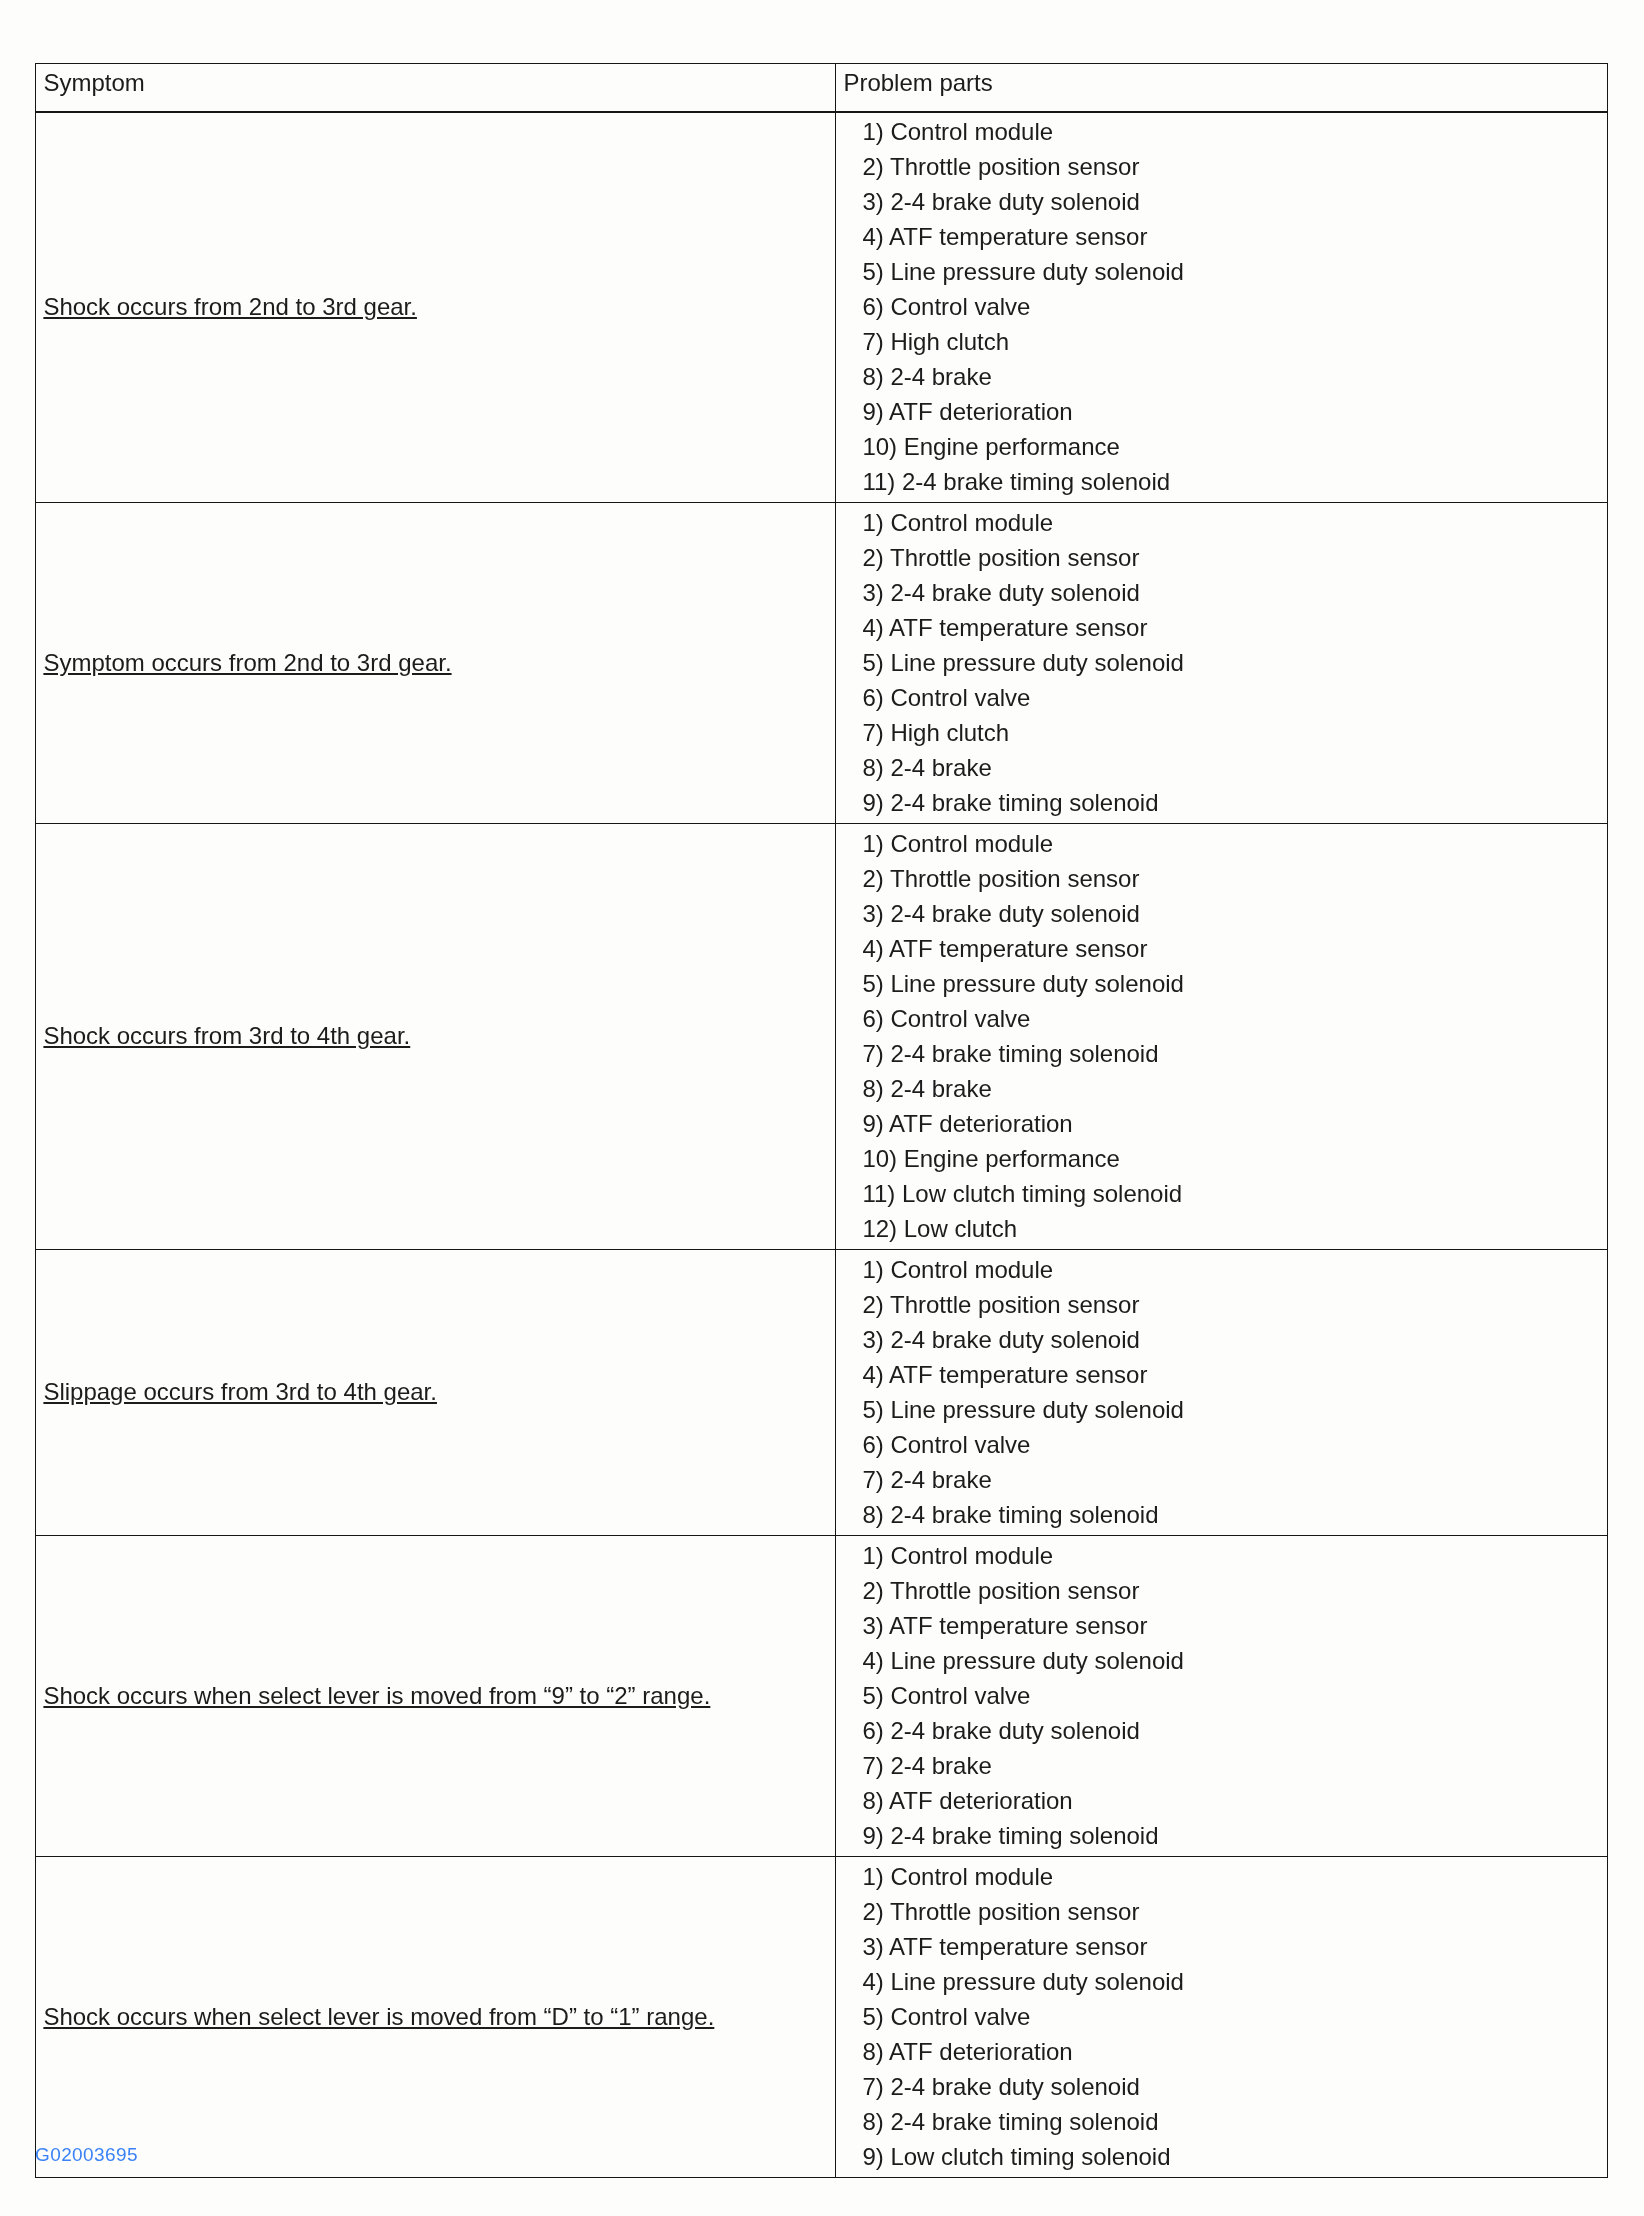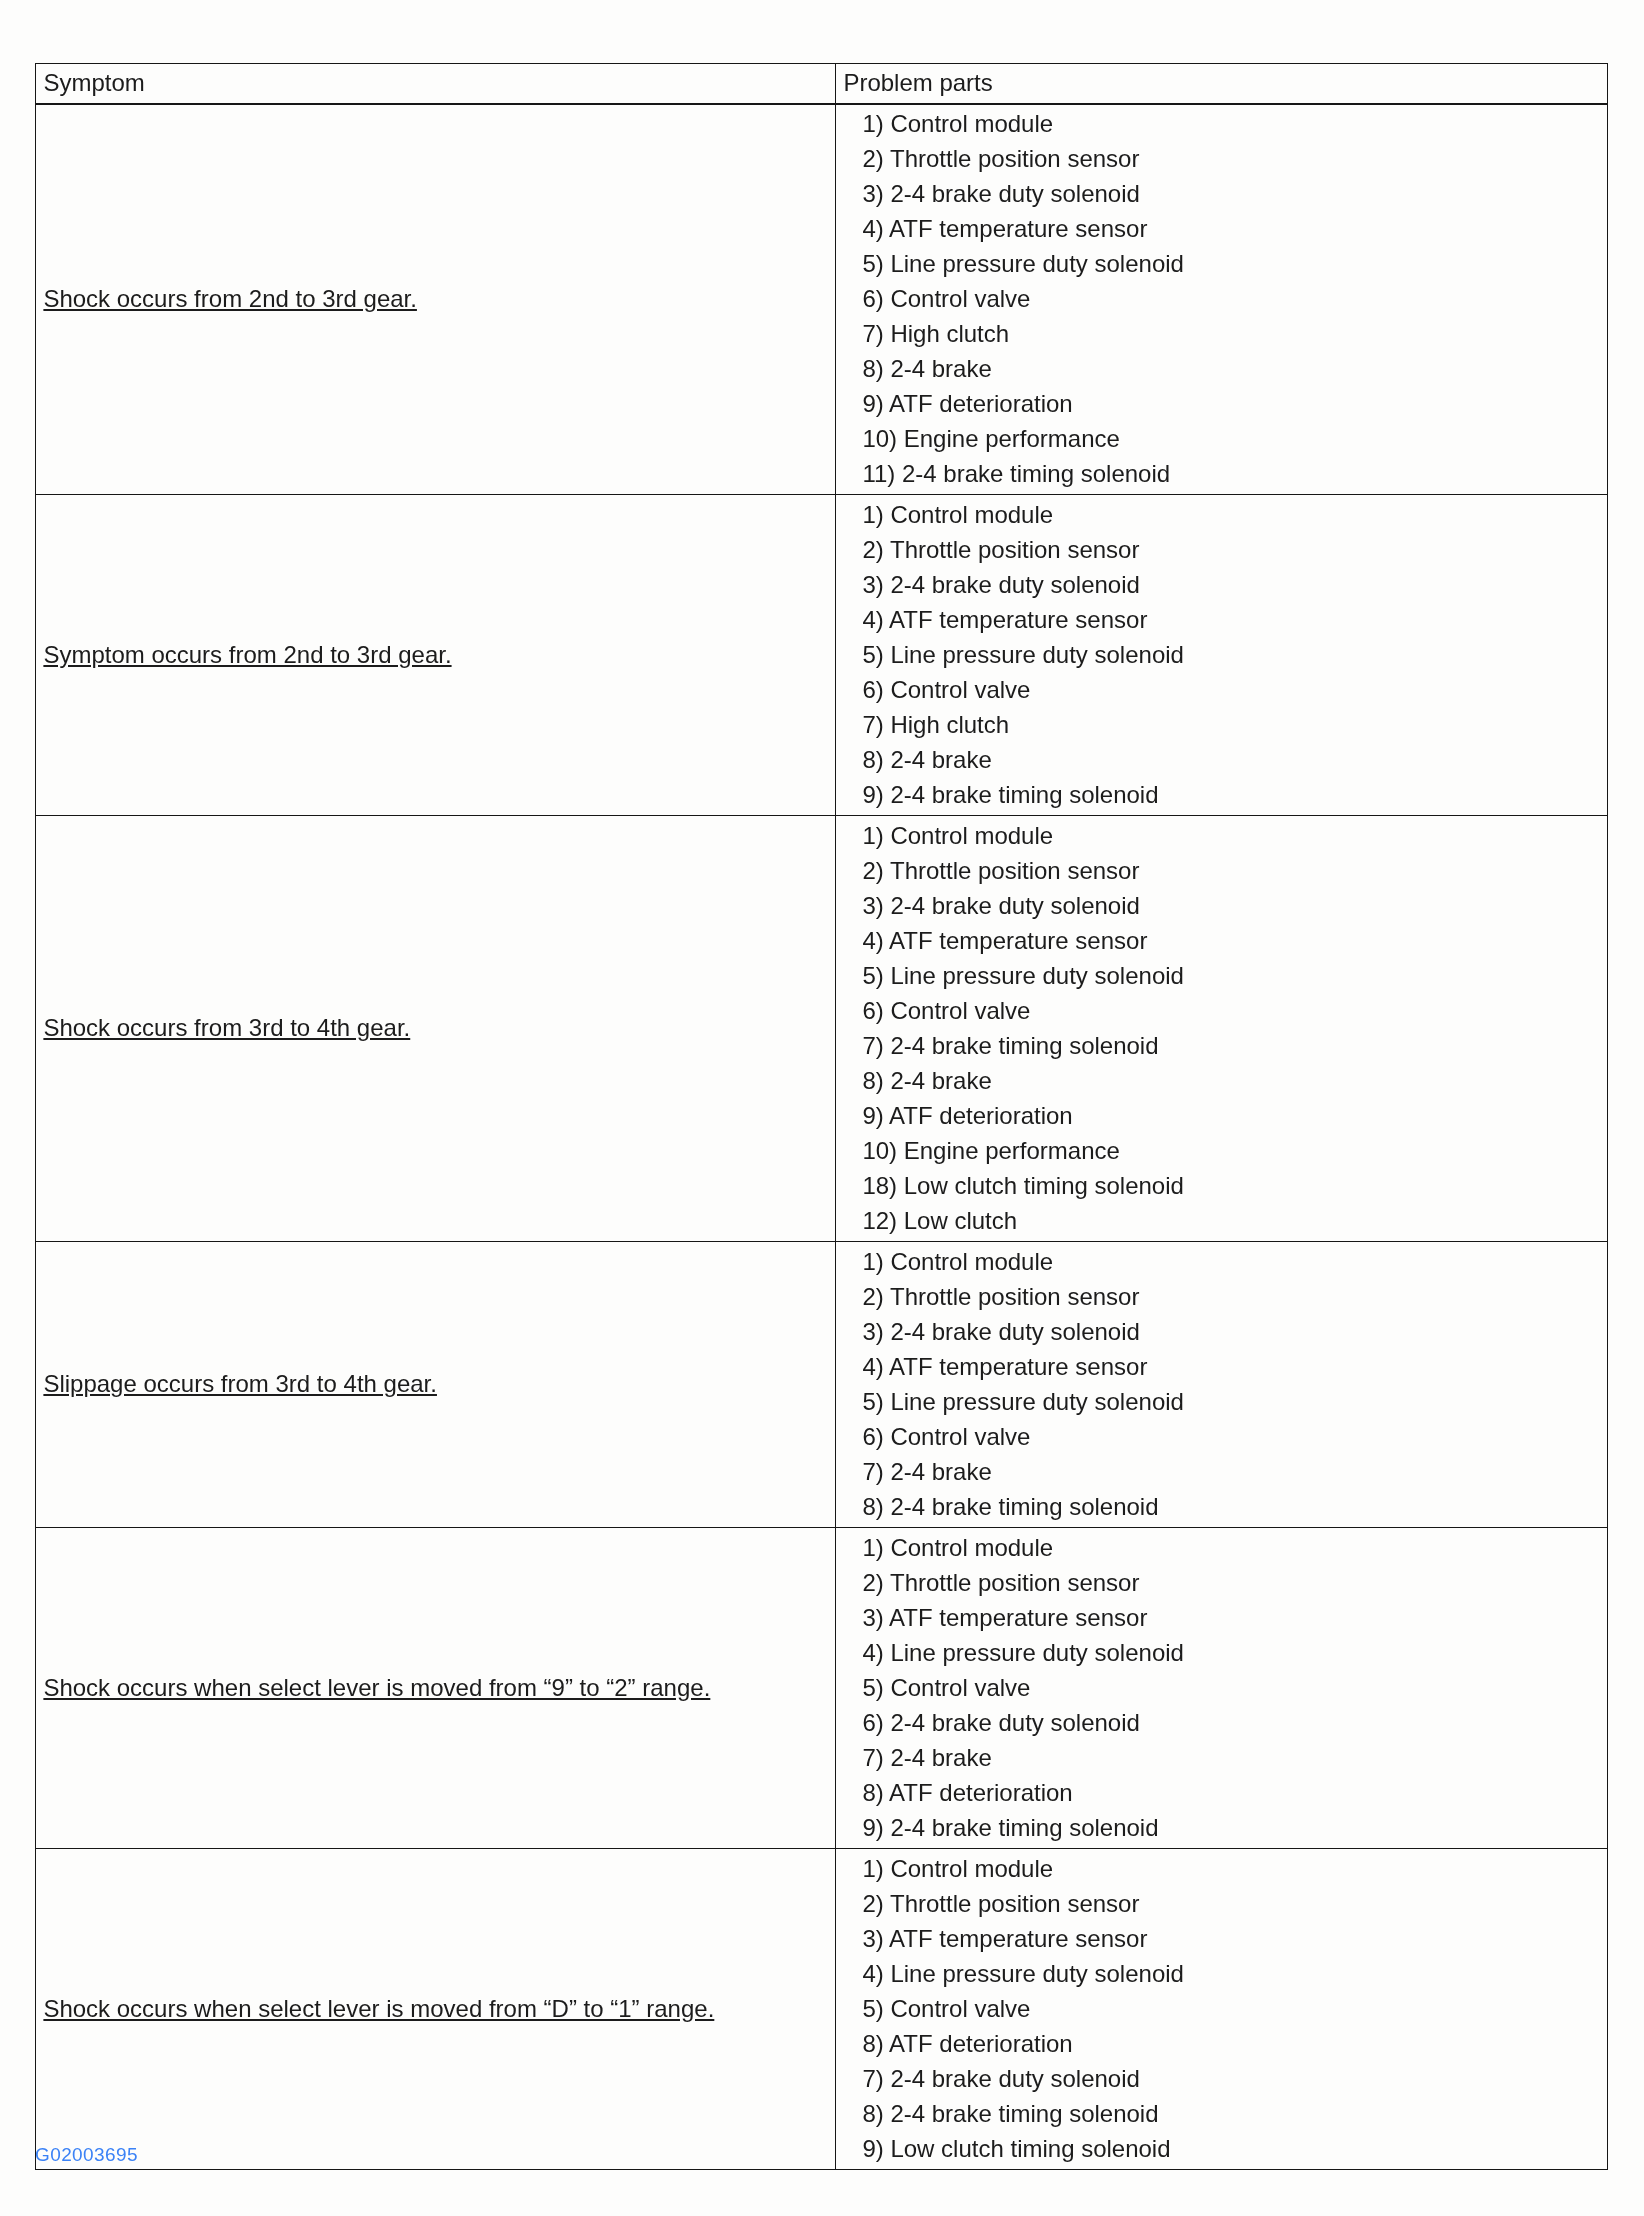--- a/index.html
+++ b/index.html
@@ -33,21 +33,21 @@
     border: 1.6px solid #161616;
     font-size: 24px;
     font-weight: normal;
     text-align: left;
     padding: 1.6px 8.2px 3.3px 7.4px;
   }
   .diag-table th {
     height: 33px;
     vertical-align: middle;
     padding-top: 2.5px;
-    padding-bottom: 3px;
+    padding-bottom: 11px;
     border-bottom-width: 2.5px;
     margin-left: 14px;
   }
   .symptom-cell {
     vertical-align: middle;
   }
   .symptom-text {
     line-height: 35px;
     max-width: 708px;
     text-decoration: underline;
@@ -133,21 +133,21 @@
           <div class="part-line">1) Control module</div>
           <div class="part-line">2) Throttle position sensor</div>
           <div class="part-line">3) 2-4 brake duty solenoid</div>
           <div class="part-line">4) ATF temperature sensor</div>
           <div class="part-line">5) Line pressure duty solenoid</div>
           <div class="part-line">6) Control valve</div>
           <div class="part-line">7) 2-4 brake timing solenoid</div>
           <div class="part-line">8) 2-4 brake</div>
           <div class="part-line">9) ATF deterioration</div>
           <div class="part-line">10) Engine performance</div>
-          <div class="part-line">18) Low clutch timing solenoid</div>
+          <div class="part-line">11) Low clutch timing solenoid</div>
           <div class="part-line">12) Low clutch</div>
         </td>
       </tr>
 
       <tr>
         <td class="symptom-cell">
           <div class="symptom-text">Slippage occurs from 3rd to 4th gear.</div>
         </td>
         <td class="parts-cell">
           <div class="part-line">1) Control module</div>

